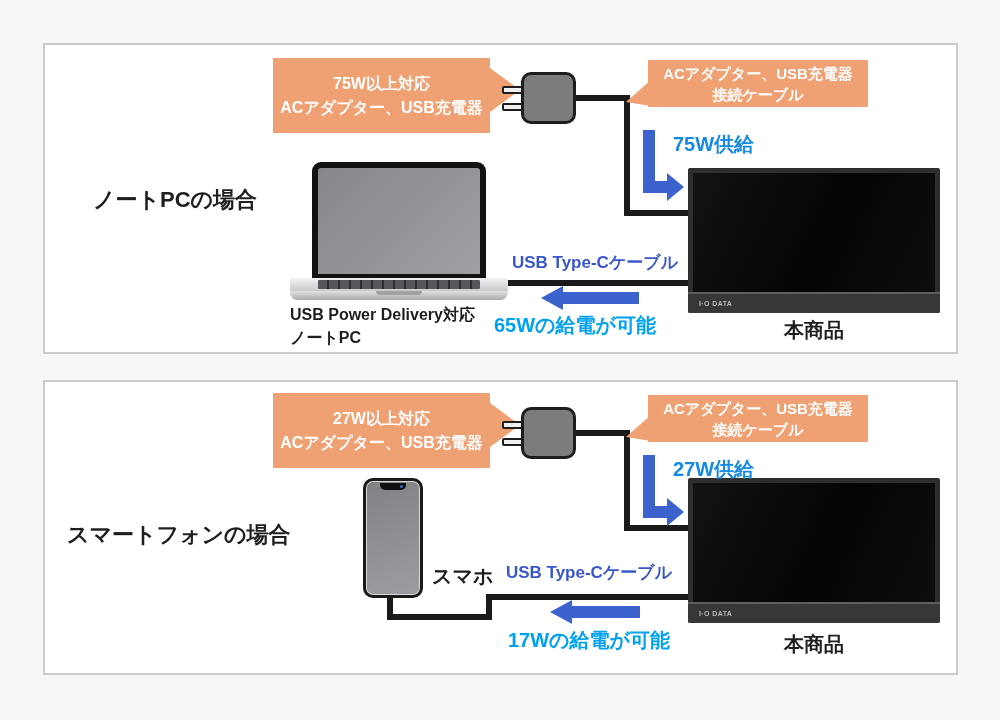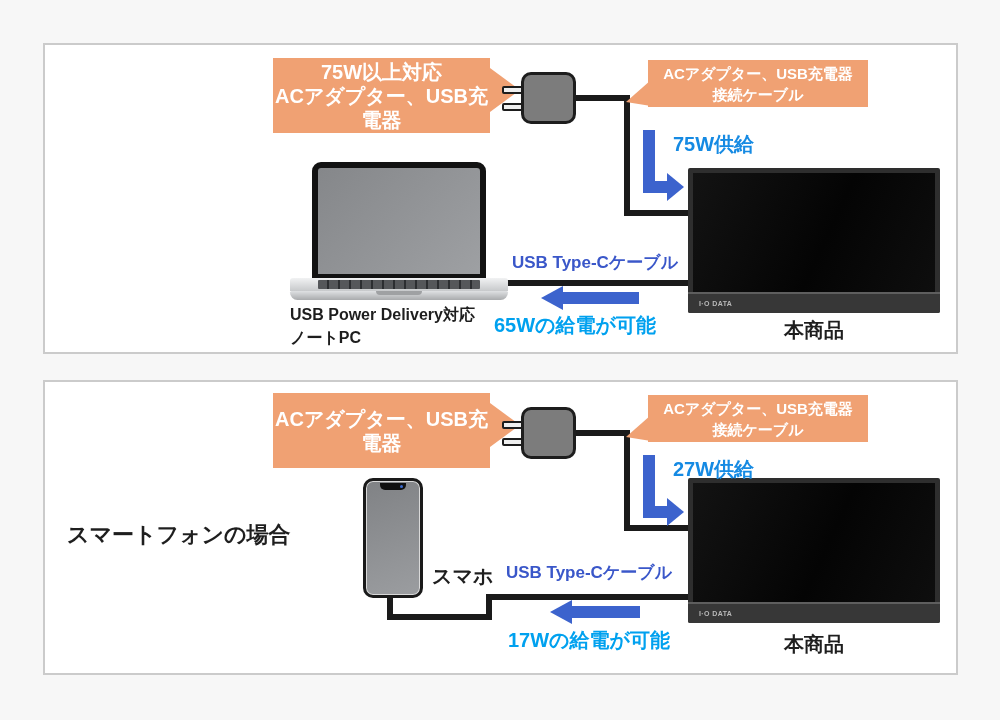--- a/index.html
+++ b/index.html
@@ -20,21 +20,21 @@
 
   .panel-title { font-size:22px; font-weight:bold; color:#1e1e1e; white-space:nowrap; }
   .panel-1 .panel-title { left:48px; top:140px; }
   .panel-2 .panel-title { left:22px; top:138px; }
 
   
   .callout {
     background:#f0a173; color:#ffffff; font-weight:bold; text-align:center;
     display:flex; flex-direction:column; justify-content:center; z-index:3;
   }
-  .adapter-callout { left:228px; width:217px; height:75px; font-size:20px; line-height:24px; }
+  .adapter-callout { left:228px; width:217px; height:75px; font-size:16px; line-height:24px; }
   .panel-1 .adapter-callout { top:13px; }
   .panel-2 .adapter-callout { top:11px; }
   .cable-callout { left:603px; width:220px; height:47px; font-size:15px; line-height:21px; }
   .panel-1 .cable-callout { top:15px; }
   .panel-2 .cable-callout { top:13px; }
   .callout-tail { background:#f0a173; z-index:2; }
   .tail-right { left:445px; width:30px; height:44px; clip-path:polygon(0 0,100% 50%,0 100%); }
   .panel-1 .tail-right { top:23px; }
   .panel-2 .tail-right { top:21px; }
   .tail-downleft { left:581px; width:25px; height:26px; clip-path:polygon(100% 0,100% 100%,0 85%); }
@@ -134,20 +134,21 @@
   .phone-label { left:387px; top:181px; font-size:20px; font-weight:bold; color:#1e1e1e; white-space:nowrap; }
   .ph-v1 { left:342px; top:206px; width:6px; height:32px; }
   .ph-h1 { left:342px; top:232px; width:105px; height:6px; }
   .ph-v2 { left:441px; top:212px; width:6px; height:26px; }
   .ph-h2 { left:441px; top:212px; width:204px; height:6px; }
 </style>
 </head>
 <body>
 
 <section class="panel panel-1">
+  <h2 class="panel-title">ノートPCの場合</h2>
 
   <div class="callout adapter-callout">
     <span>75W以上対応</span>
     <span>ACアダプター、USB充電器</span>
   </div>
   <div class="callout-tail tail-right"></div>
 
   <div class="prong prong-a"></div>
   <div class="prong prong-b"></div>
   <div class="adapter-body"></div>
@@ -192,20 +193,21 @@
   <div class="usb-label">USB Type-Cケーブル</div>
   <div class="arr arrow-left-head"></div>
   <div class="arr arrow-left-bar"></div>
   <div class="delivery-label">65Wの給電が可能</div>
 </section>
 
 <section class="panel panel-2">
   <h2 class="panel-title">スマートフォンの場合</h2>
 
   <div class="callout adapter-callout">
+    <span>27W以上対応</span>
     <span>ACアダプター、USB充電器</span>
   </div>
   <div class="callout-tail tail-right"></div>
 
   <div class="prong prong-a"></div>
   <div class="prong prong-b"></div>
   <div class="adapter-body"></div>
 
   <div class="cable seg-h1"></div>
   <div class="cable seg-v1"></div>

